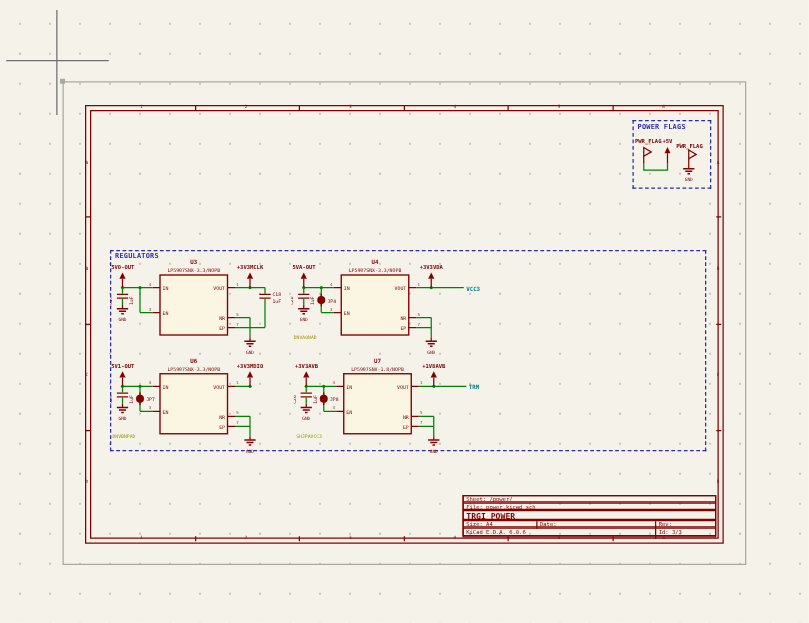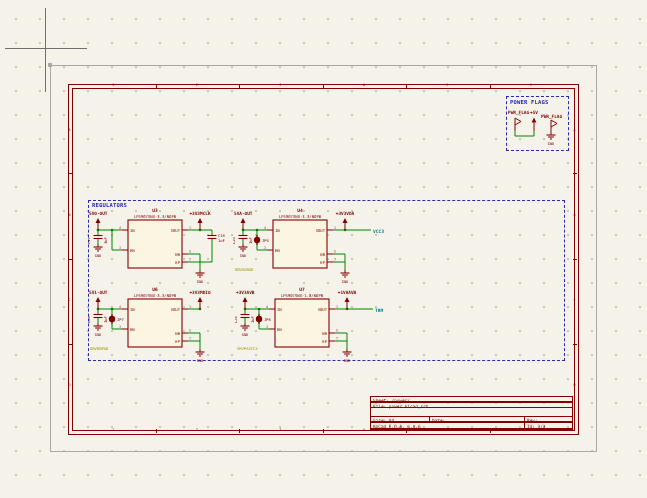--- a/index.html
+++ b/index.html
@@ -460,20 +460,23 @@
       </div>
     </div>
 
   <div class="abs tb" style="left:370px;top:396px;width:203px;height:33px;">
     <div class="abs tb" style="left:-1px;top:-1px;width:203px;height:6px;">
       <div class="tb-text" style="left:2px;top:0.5px;">Sheet: /power/</div>
     </div>
     <div class="abs tb" style="left:-1px;top:5px;width:203px;height:6px;">
       <div class="tb-text" style="left:2px;top:0.5px;">File: power.kicad_sch</div>
     </div>
+    <div class="abs tb" style="left:-1px;top:11px;width:203px;height:8px;">
+      <div class="tb-text tb-title" style="left:2px;top:0.5px;">TRGI POWER</div>
+    </div>
     <div class="abs tb" style="left:-1px;top:19px;width:203px;height:6px;">
       <div class="tb-text" style="left:2px;top:0.5px;">Size: A4</div>
       <div class="abs" style="left:58px;top:0;width:1px;height:6px;background:#840000;"></div>
       <div class="tb-text" style="left:61px;top:0.5px;">Date:</div>
       <div class="abs" style="left:153px;top:0;width:1px;height:6px;background:#840000;"></div>
       <div class="tb-text" style="left:156px;top:0.5px;">Rev:</div>
     </div>
     <div class="abs tb" style="left:-1px;top:25px;width:203px;height:8px;">
       <div class="tb-text" style="left:2px;top:1px;">KiCad E.D.A.  6.0.6</div>
       <div class="abs" style="left:153px;top:0;width:1px;height:8px;background:#840000;"></div>

